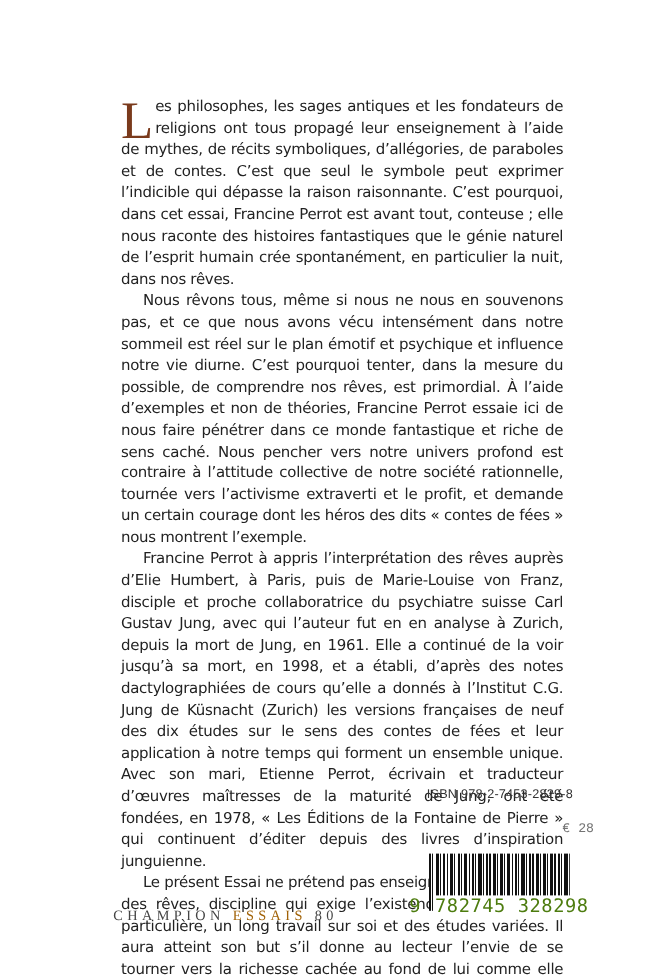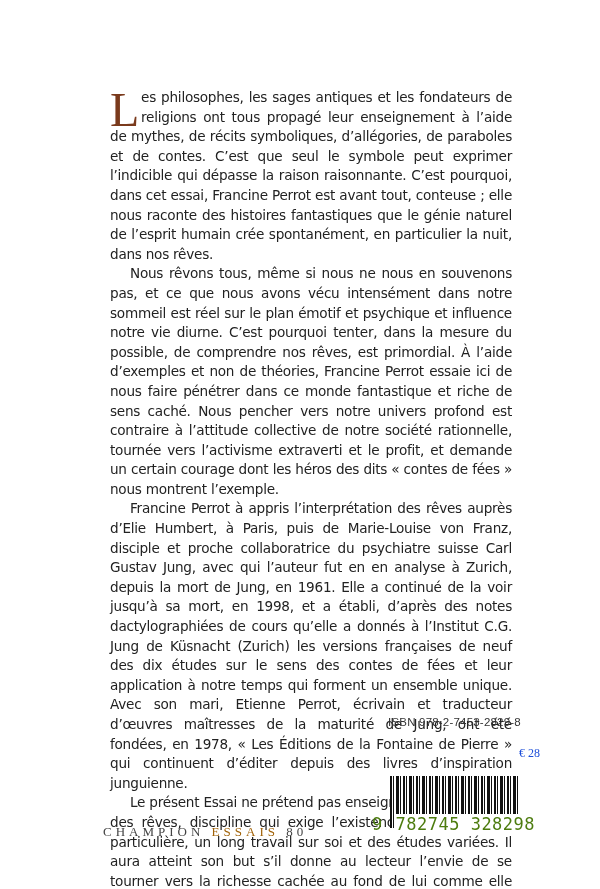--- a/index.html
+++ b/index.html
@@ -11,22 +11,22 @@
     position: absolute; left: 110px; top: 88px; width: 402px;
     font-size: 13.6px; line-height: 19.6px; text-align: justify;
     font-family: "DejaVu Sans", sans-serif; letter-spacing: -0.25px; color: #222;
   }
   .text-block p { margin: 0; text-indent: 20px; }
   .text-block p.first { text-indent: 0; }
   .dropcap {
     float: left; font-family: "Liberation Serif", serif; color: #7a3a1c;
     font-size: 48px; line-height: 38px; margin: 1px 2px -2px 0; padding-top: 2px;
   }
-  .price { position: absolute; right: 60px; top: 746px; font-size: 12px; color: #1d4ed8;
-    font-family: Liberation Serif, serif; }
+  .price { position: absolute; right: 60px; top: 746px; font-size: 12px; color: #737373;
+    font-family: Liberation Mono, monospace; }
   .isbn { position: absolute; left: 388px; top: 716px; font-size: 11.5px; color: #333;
     font-family: "Liberation Sans", sans-serif; letter-spacing: 0.2px; }
   .barcode { position: absolute; left: 390px; top: 776px; width: 128px; height: 52px;
     background: repeating-linear-gradient(90deg,#111 0 2px,#fff 2px 3px,#111 3px 4px,#fff 4px 6px,#111 6px 9px,#fff 9px 10px,#111 10px 11px,#fff 11px 13px); }
   .barcode-digits { position: absolute; left: 372px; top: 814px; font-size: 17px; color: #4d7c0f;
     font-family: "DejaVu Sans Mono", monospace; letter-spacing: 0.5px; }
   .barcode-digits span.rest { background: #fff; padding: 0 2px; }
   .series { position: absolute; left: 103px; top: 824px; font-family: "Liberation Serif", serif;
     font-size: 13px; letter-spacing: 4px; color: #444; }
   .series .essais { color: #a16207; }

